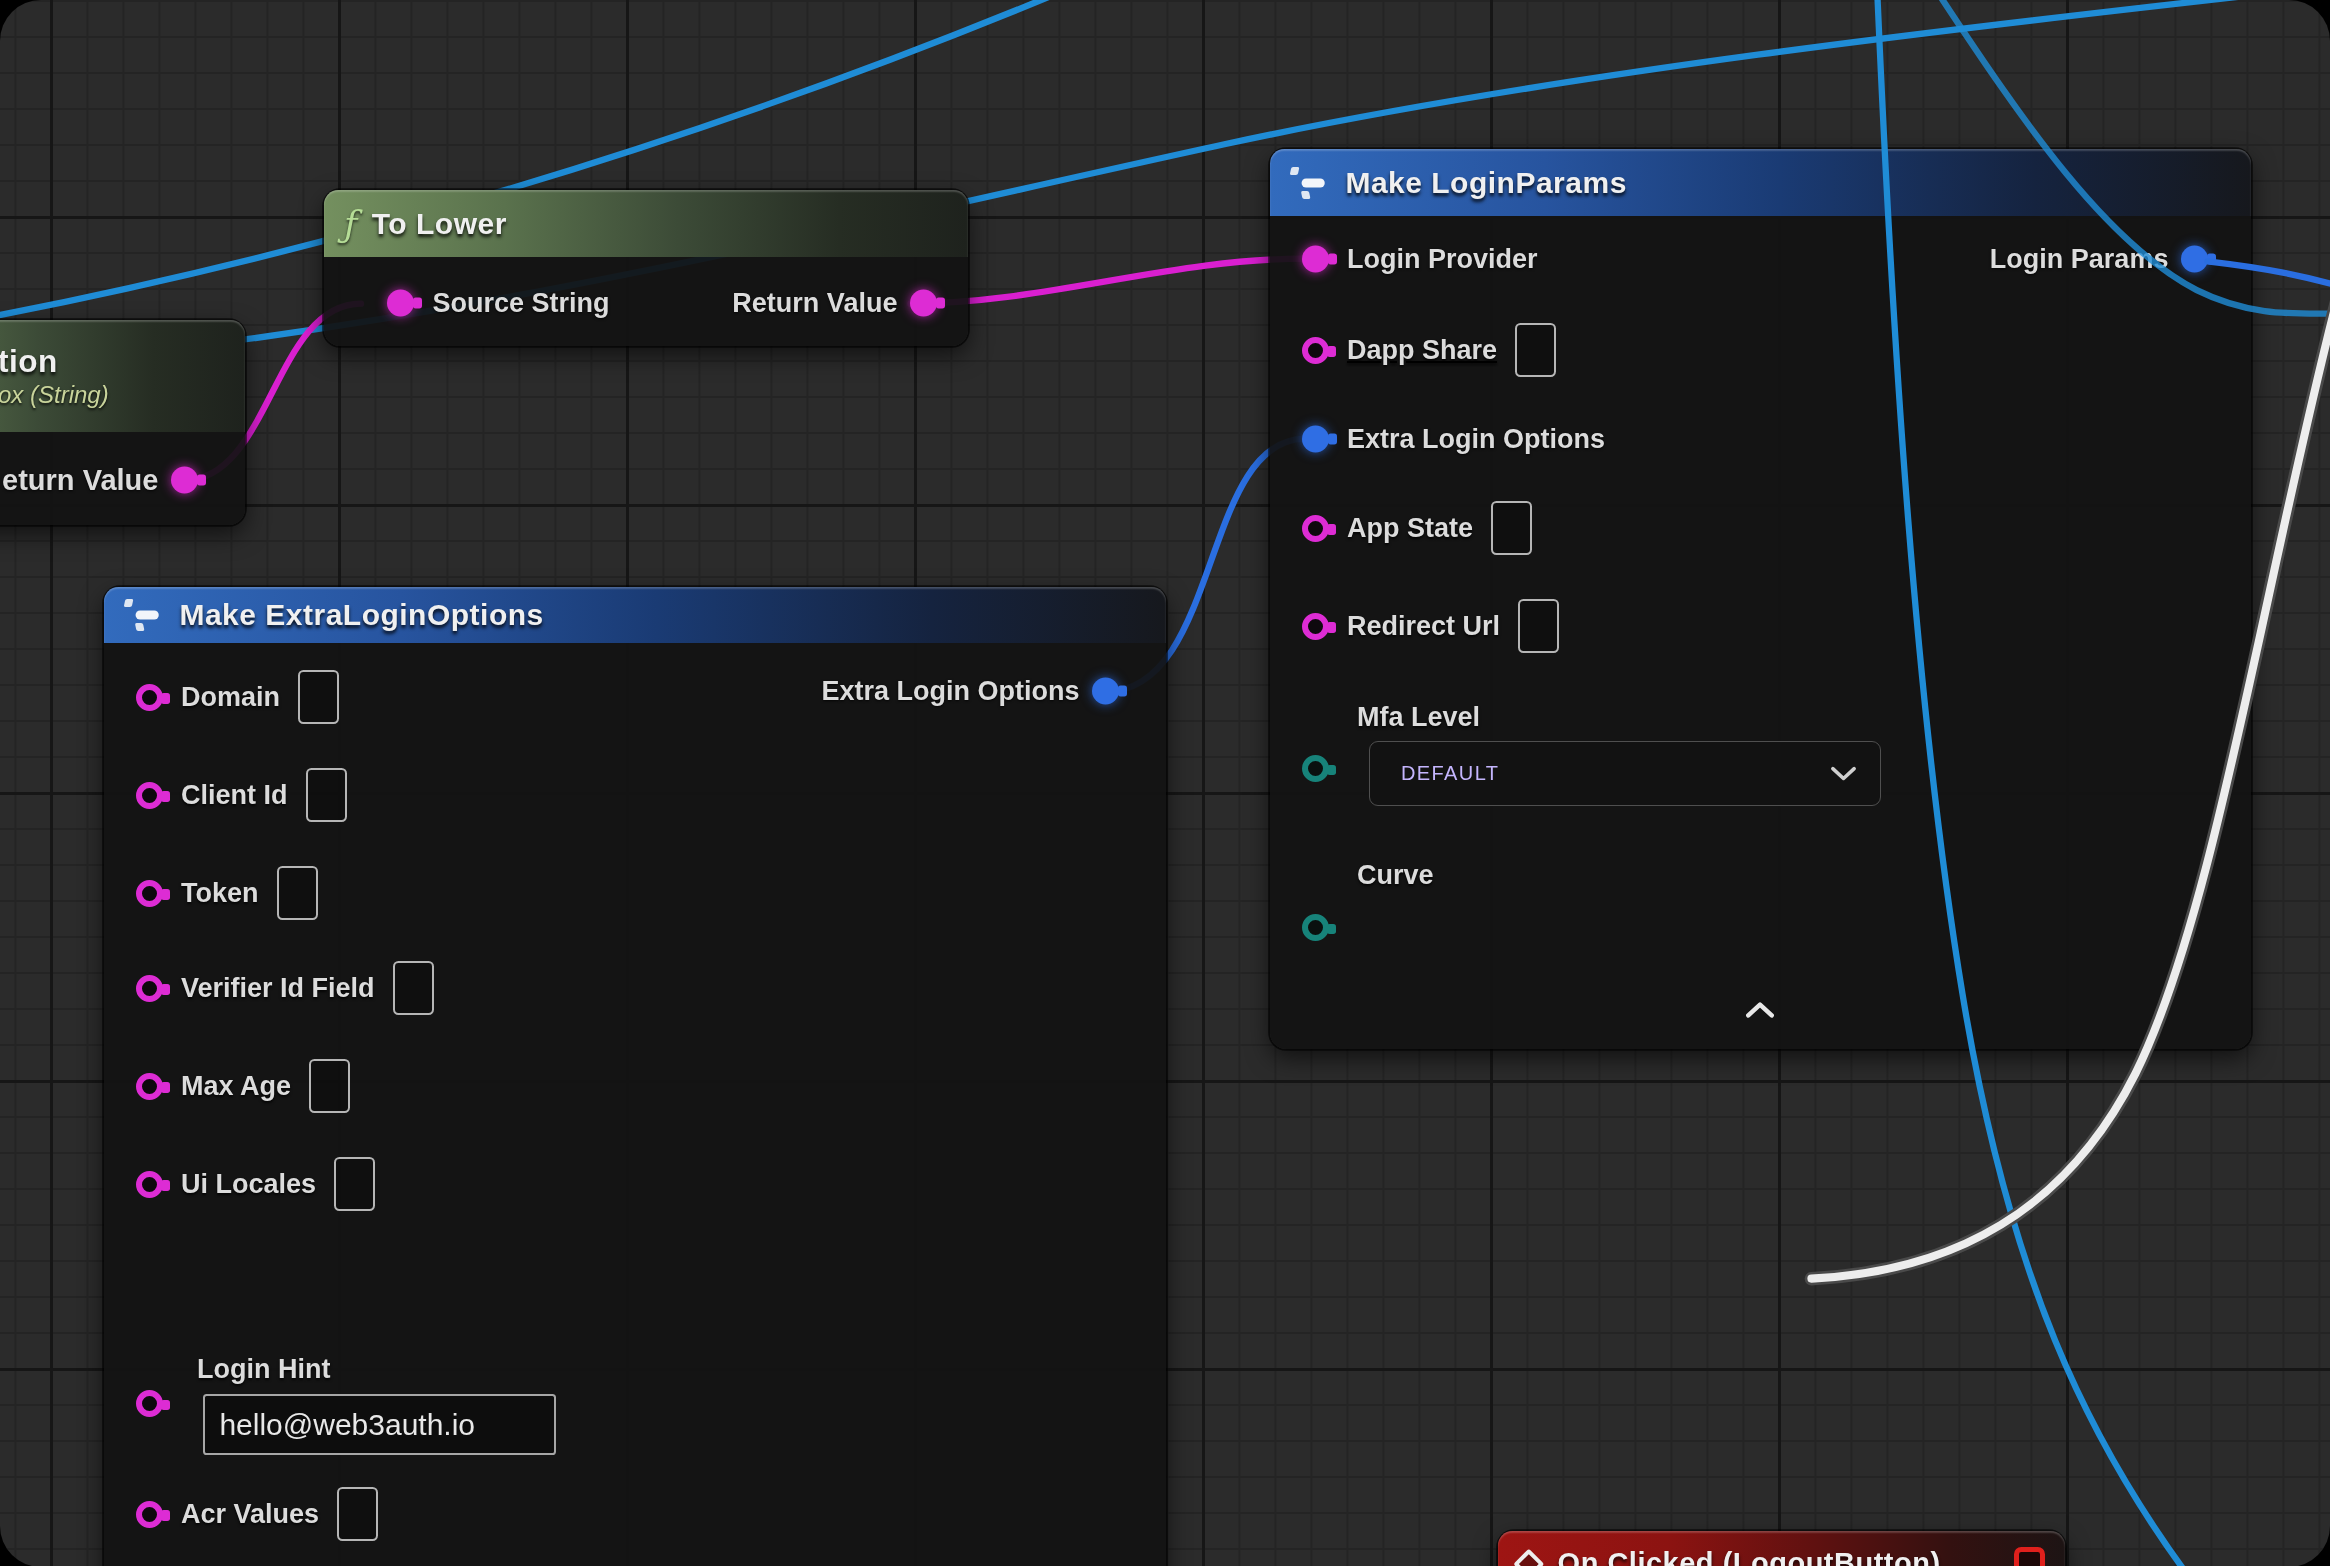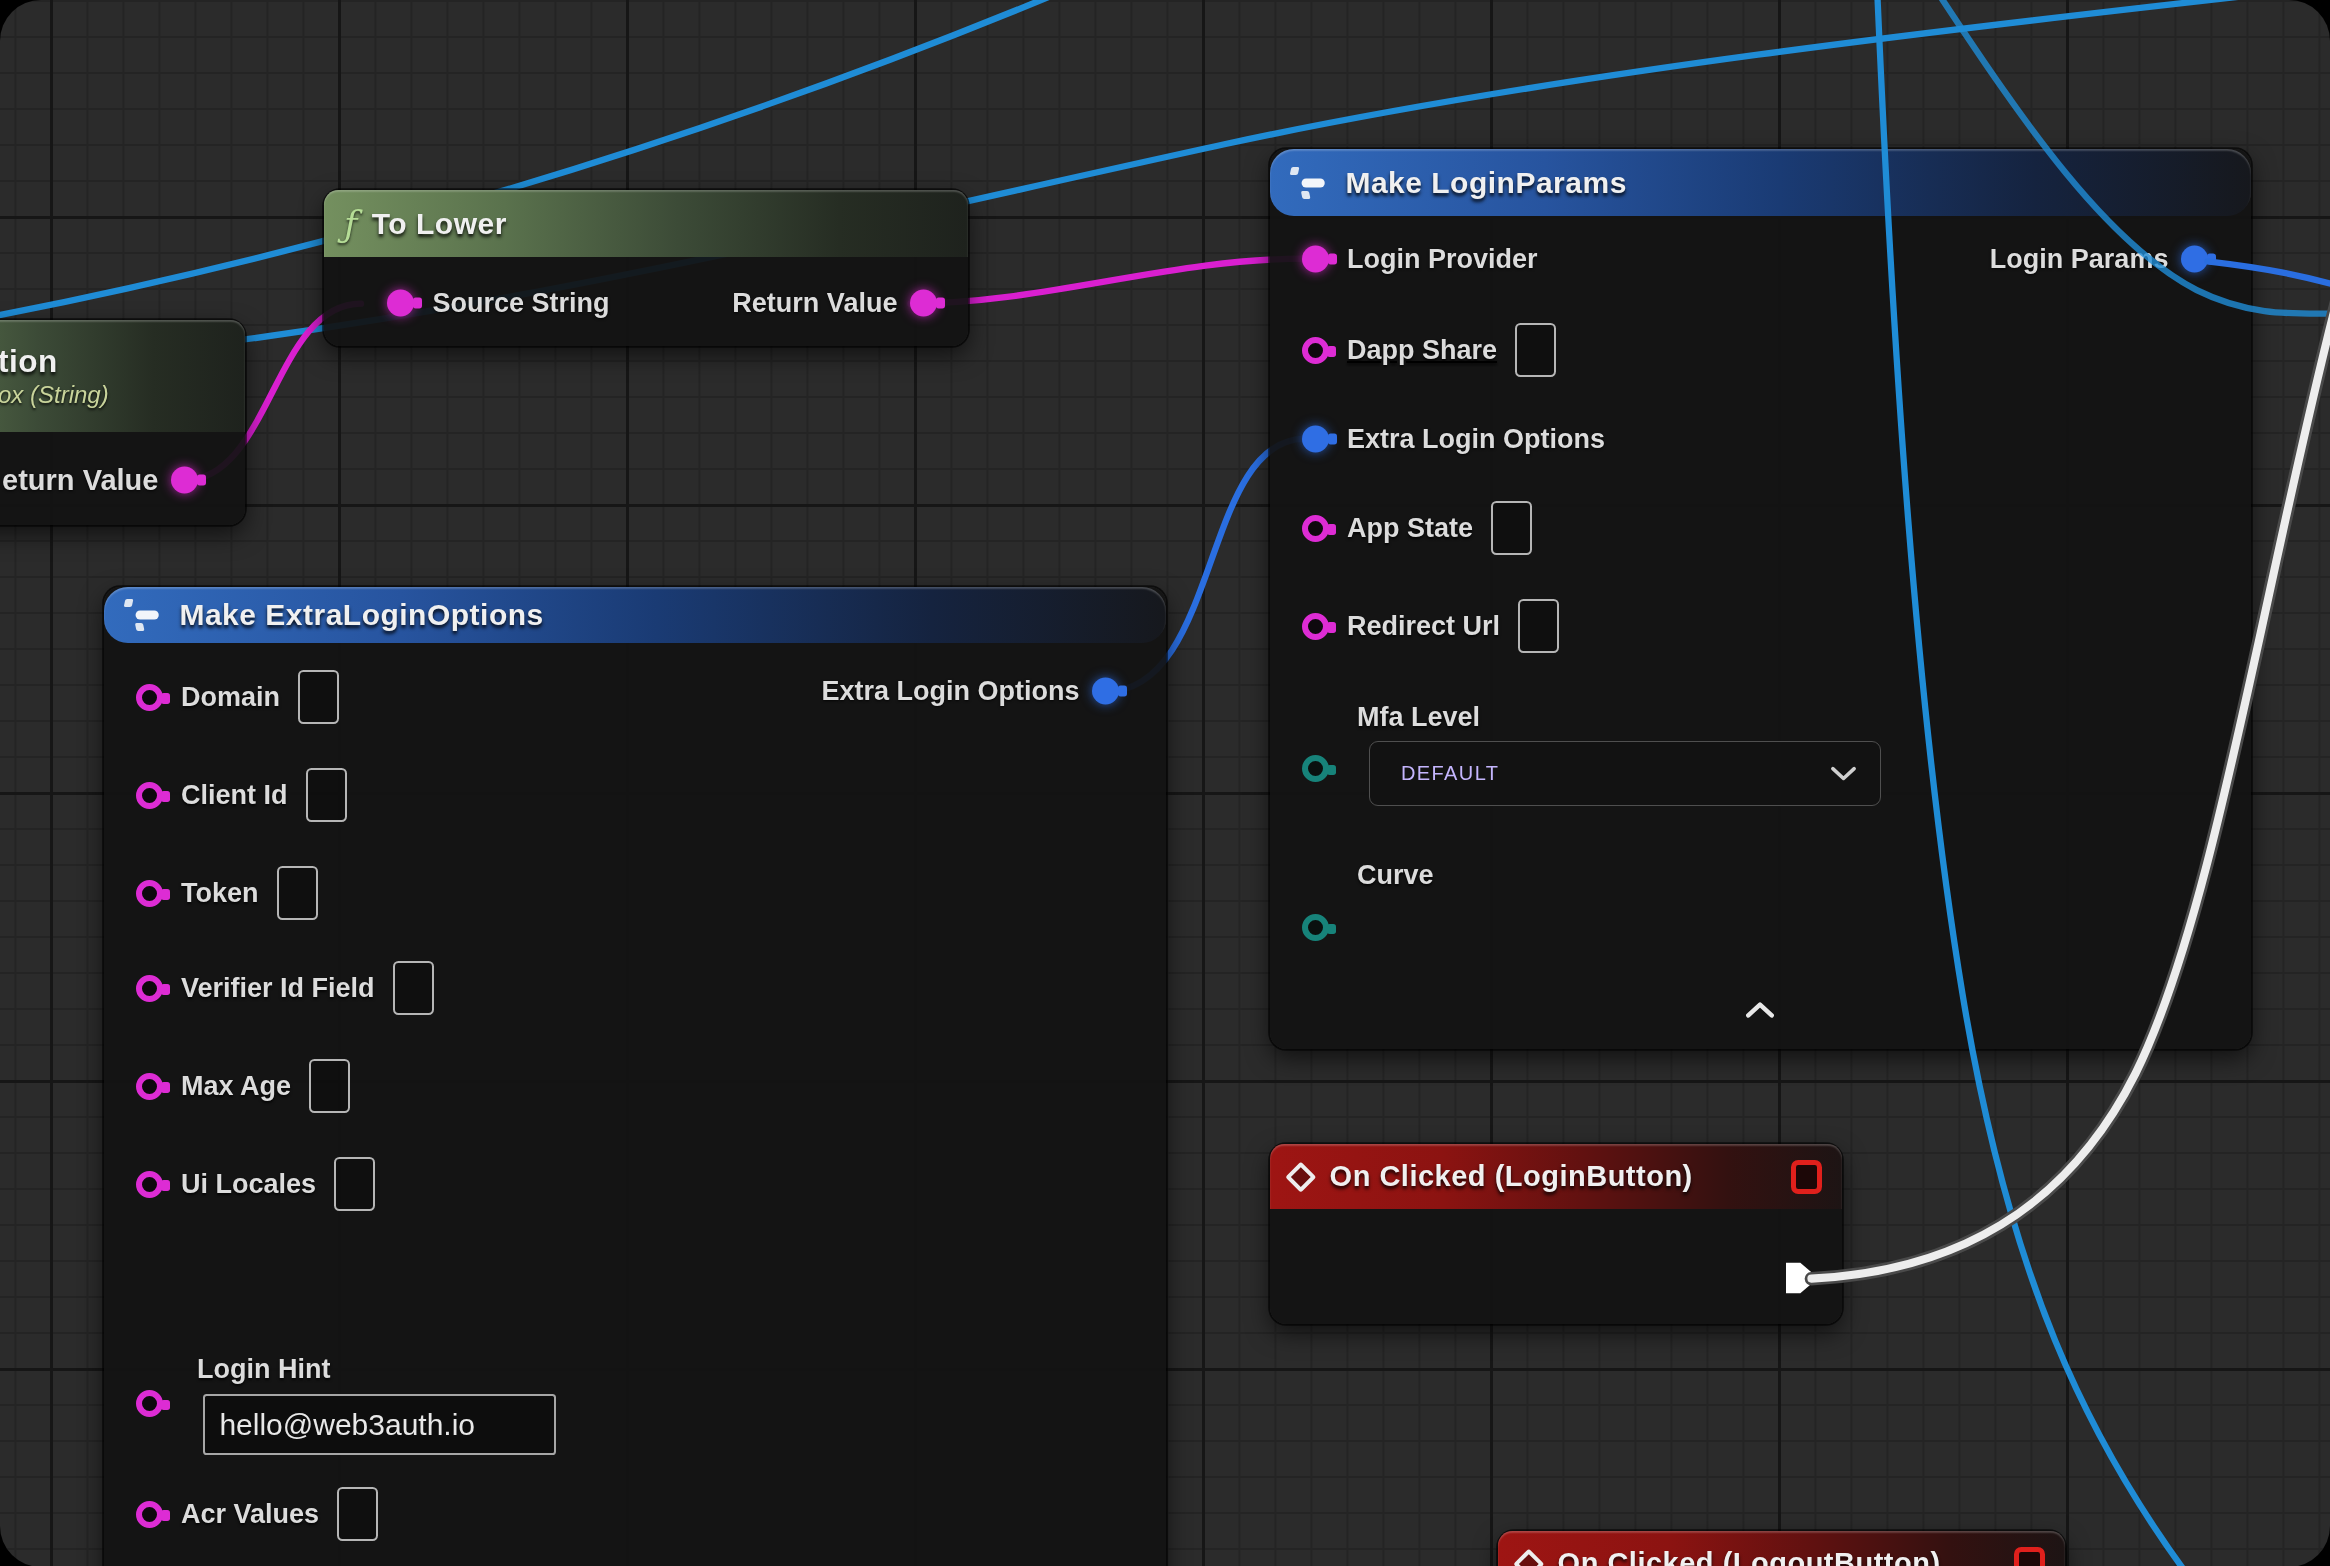--- a/index.html
+++ b/index.html
@@ -22,21 +22,21 @@
   .wire.blue.dim{opacity:.8;}
   .wire.magenta{stroke:var(--wire-magenta);stroke-width:7;}
   .wire.white-halo{stroke:#4a4a4a;stroke-width:15;}
   .wire.white{stroke:var(--wire-white);stroke-width:9;}
 
   .node{position:absolute;background:rgba(19,19,19,.94);border-radius:16px;z-index:2;
     box-shadow:0 9px 23.4px rgba(0,0,0,.6),0 0 0 1.8px rgba(0,0,0,.65);}
   .node .header{position:absolute;left:0;top:0;right:0;display:flex;align-items:center;
     border-radius:14.4px 14.4px 0 0;padding:0 20px;gap:14.4px;
     box-shadow:inset 0 1.8px 1.8px rgba(255,255,255,.22);}
-  .header.blue{background:linear-gradient(to right,#326bbd 0%,#27549f 28%,#1a3b74 52%,#15233f 78%,#16181d 100%);border-radius:24px;}
+  .header.blue{background:linear-gradient(to right,#326bbd 0%,#27549f 28%,#1a3b74 52%,#15233f 78%,#16181d 100%);}
   .header.green{background:linear-gradient(to right,#74905f 0%,#5a724d 28%,#3c4b37 55%,#262d23 80%,#1e221d 100%);}
   .header.red{background:linear-gradient(to right,#9e1513 0%,#8c1311 30%,#611110 55%,#331110 80%,#1d1414 100%);}
   .title{color:#f0f0f0;font-size:30px;font-weight:700;letter-spacing:0.5px;
     text-shadow:0 2.7px 3.6px rgba(0,0,0,.85);white-space:nowrap;}
   .subtitle{color:#c9d49b;font-size:24px;font-style:italic;text-shadow:0 1.8px 2.7px rgba(0,0,0,.8);white-space:nowrap;}
 
   .row{position:absolute;display:flex;align-items:center;gap:18px;transform:translateY(-50%);left:32px;}
   .row.out{left:auto;right:43px;gap:12.6px;}
   .plabel{color:#dcdcdc;font-size:27px;font-weight:600;text-shadow:0 1.8px 2.7px rgba(0,0,0,.8);white-space:nowrap;}
 
@@ -214,32 +214,20 @@
     <span class="fieldlabel" style="left:87px;top:711px;">Curve</span>
     <span class="pin enum" style="position:absolute;left:32px;top:765px;"></span>
 
     <span class="chev-collapse" style="left:490px;top:852px;">
       <svg width="31" height="18" viewBox="0 0 34 20">
         <polyline points="4,16 17,4 30,16" fill="none" stroke="#e8e8e8" stroke-width="5" stroke-linecap="round" stroke-linejoin="round"></polyline>
       </svg>
     </span>
   </div>
 
-  <div class="node" style="left:1270px;top:1144px;width:572px;height:180px;">
-    <div class="header red" style="height:65px;gap:18px;">
-      <span class="diamond-icon"></span>
-      <span class="title" style="font-size:29px;">On Clicked (LoginButton)</span>
-      <span class="redbox-icon"></span>
-    </div>
-    <span class="exec-pin" style="right:21.6px;top:115px;">
-      <svg width="34" height="38" viewBox="0 0 38 42">
-        <polygon points="0,4 16,4 36,21 16,38 0,38" fill="#fff"></polygon>
-      </svg>
-    </span>
-  </div>
 
   <div class="node" style="left:1498px;top:1531px;width:567px;height:144px;">
     <div class="header red" style="height:65px;gap:18px;">
       <span class="diamond-icon"></span>
       <span class="title" style="font-size:29px;">On Clicked (LogoutButton)</span>
       <span class="redbox-icon"></span>
     </div>
   </div>
 
   <svg class="wires over" width="2330" height="1567" viewBox="0 0 2588 1740">

